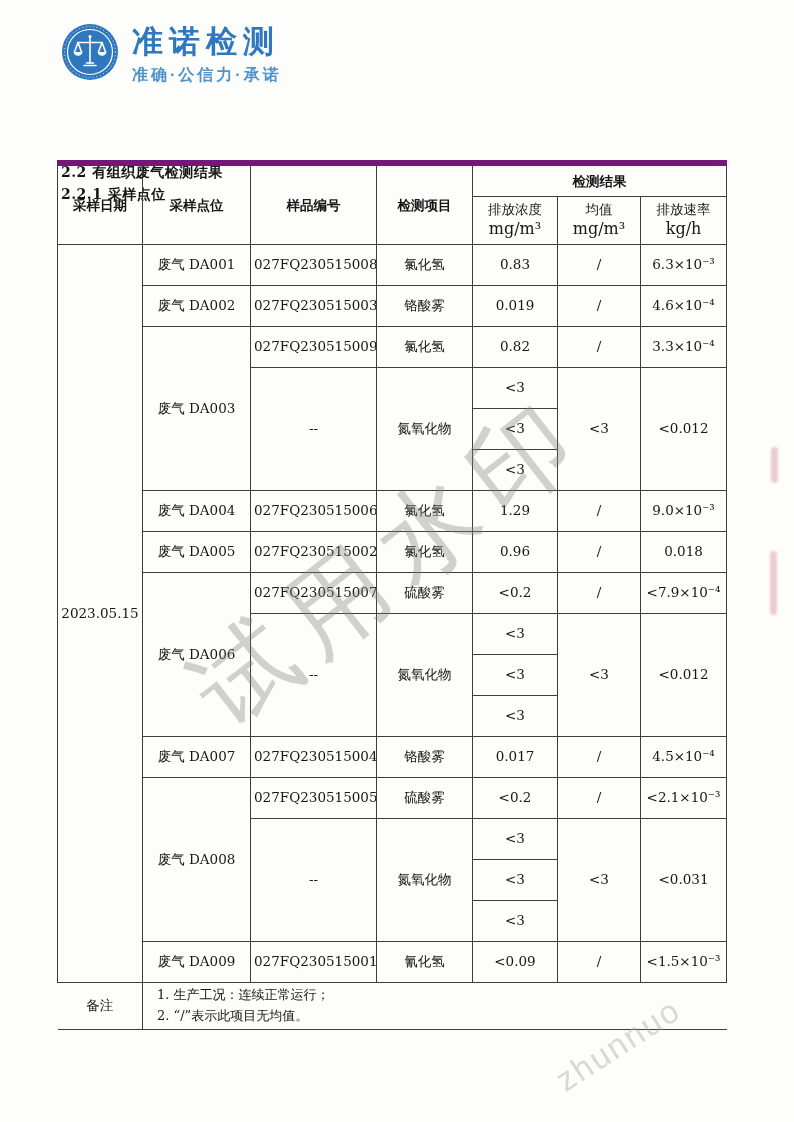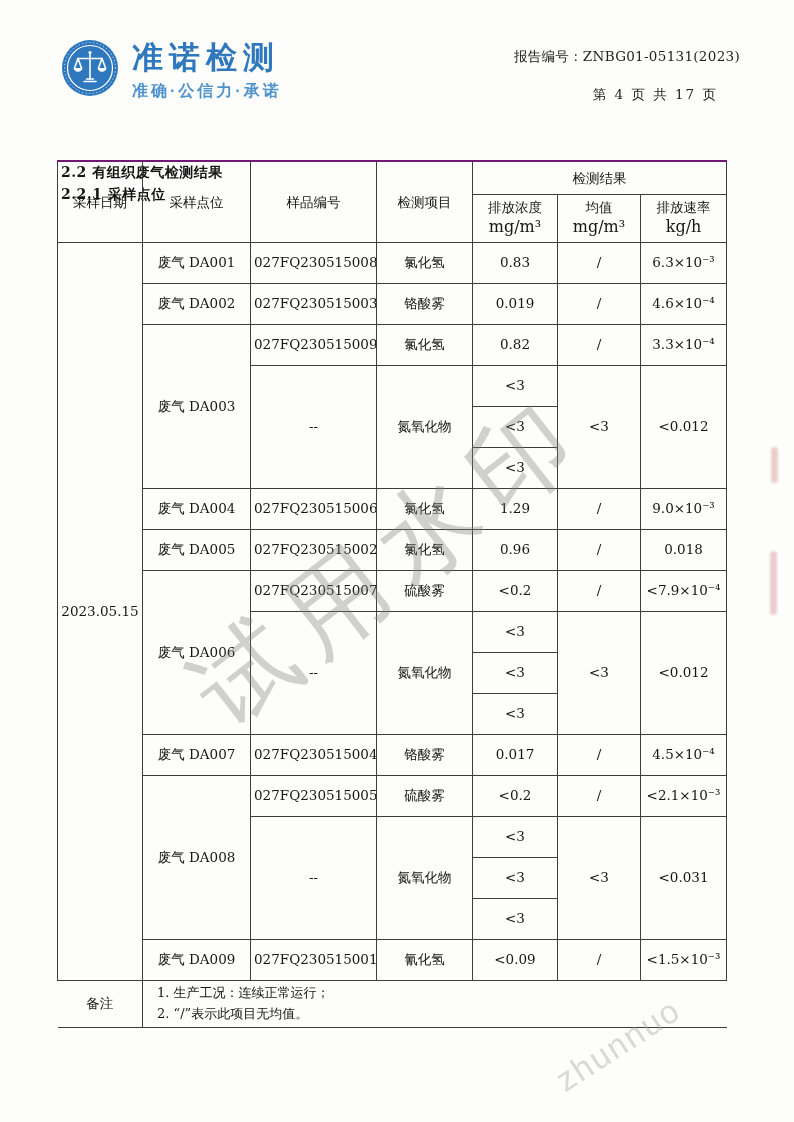--- a/index.html
+++ b/index.html
@@ -3,21 +3,21 @@
 <meta charset="utf-8">
 <style>
   * { margin:0; padding:0; box-sizing:border-box; }
   html,body { background:#ffffff; }
   .page {
     position:relative; width:794px; height:1122px; margin:0 auto;
     background:#fdfdfc; overflow:hidden; color:#1e1e1e;
     font-family:"DejaVu Serif","Liberation Serif",serif;
   }
   
-  .logo { position:absolute; left:60px; top:38px; display:flex; align-items:flex-start; }
+  .logo { position:absolute; left:60px; top:22px; display:flex; align-items:flex-start; }
   .logo-badge { width:60px; height:60px; flex:0 0 auto; }
   .brand { margin-left:12px; padding-top:4px; }
   .brand-name {
     font-family:"Liberation Sans","DejaVu Sans",sans-serif;
     font-size:31px; font-weight:700; color:#2f78bd; letter-spacing:6px; line-height:1.05;
   }
   .brand-slogan {
     margin-top:6px; font-family:"Liberation Sans","DejaVu Sans",sans-serif;
     font-size:16px; font-weight:700; color:#4e93cc; letter-spacing:3px;
   }
@@ -31,21 +31,21 @@
   table.report {
     position:absolute; left:57px; top:160px; width:669px;
     border-collapse:collapse; table-layout:fixed;
     font-size:13.5px; color:#161616;
   }
   table.report th, table.report td {
     border:1px solid #3d3d3d; text-align:center; vertical-align:middle;
     padding:2px 3px; font-weight:normal; line-height:1.35;
     overflow:hidden;
   }
-  thead tr:first-child th { border-top:2px solid #701a75; }
+  thead tr:first-child th { border-top:6px solid #701a75;font-weight:bold; }
   thead tr.h1 { height:33px; }
   thead tr.h2 { height:48px; }
   tbody tr.dr { height:41px; }
   .unit { display:block; font-size:16px; }
   .remark-row { height:47px; }
   .remark-row td { border-bottom:2.5px solid #232323; }
   .remark-row .remark-label { border-left:none; }
   .remark-row .remark-notes {
     border-right:none; text-align:left; padding-left:14px; font-size:13px; line-height:1.6;margin-left:30px;
   }
@@ -88,24 +88,20 @@
         <line x1="24" y1="43.5" x2="36" y2="43.5"></line>
         <line x1="26.5" y1="41" x2="33.5" y2="41"></line>
       </g>
     </svg>
     <div class="brand">
       <div class="brand-name">准诺检测</div>
       <div class="brand-slogan">准确·公信力·承诺</div>
     </div>
   </div>
 
-  <div class="header-right">
-    <div class="report-no">报告编号：ZNBG01-05131(2023)</div>
-    <div class="page-info">第 4 页 共 17 页</div>
-  </div>
 
   <div class="sec-titles">
     <div class="sec-title">2.2 有组织废气检测结果</div>
     <div class="sec-title">2.2.1 采样点位</div>
   </div>
 
   <table class="report">
     <colgroup>
       <col style="width:85px">
         <col style="width:108px">

